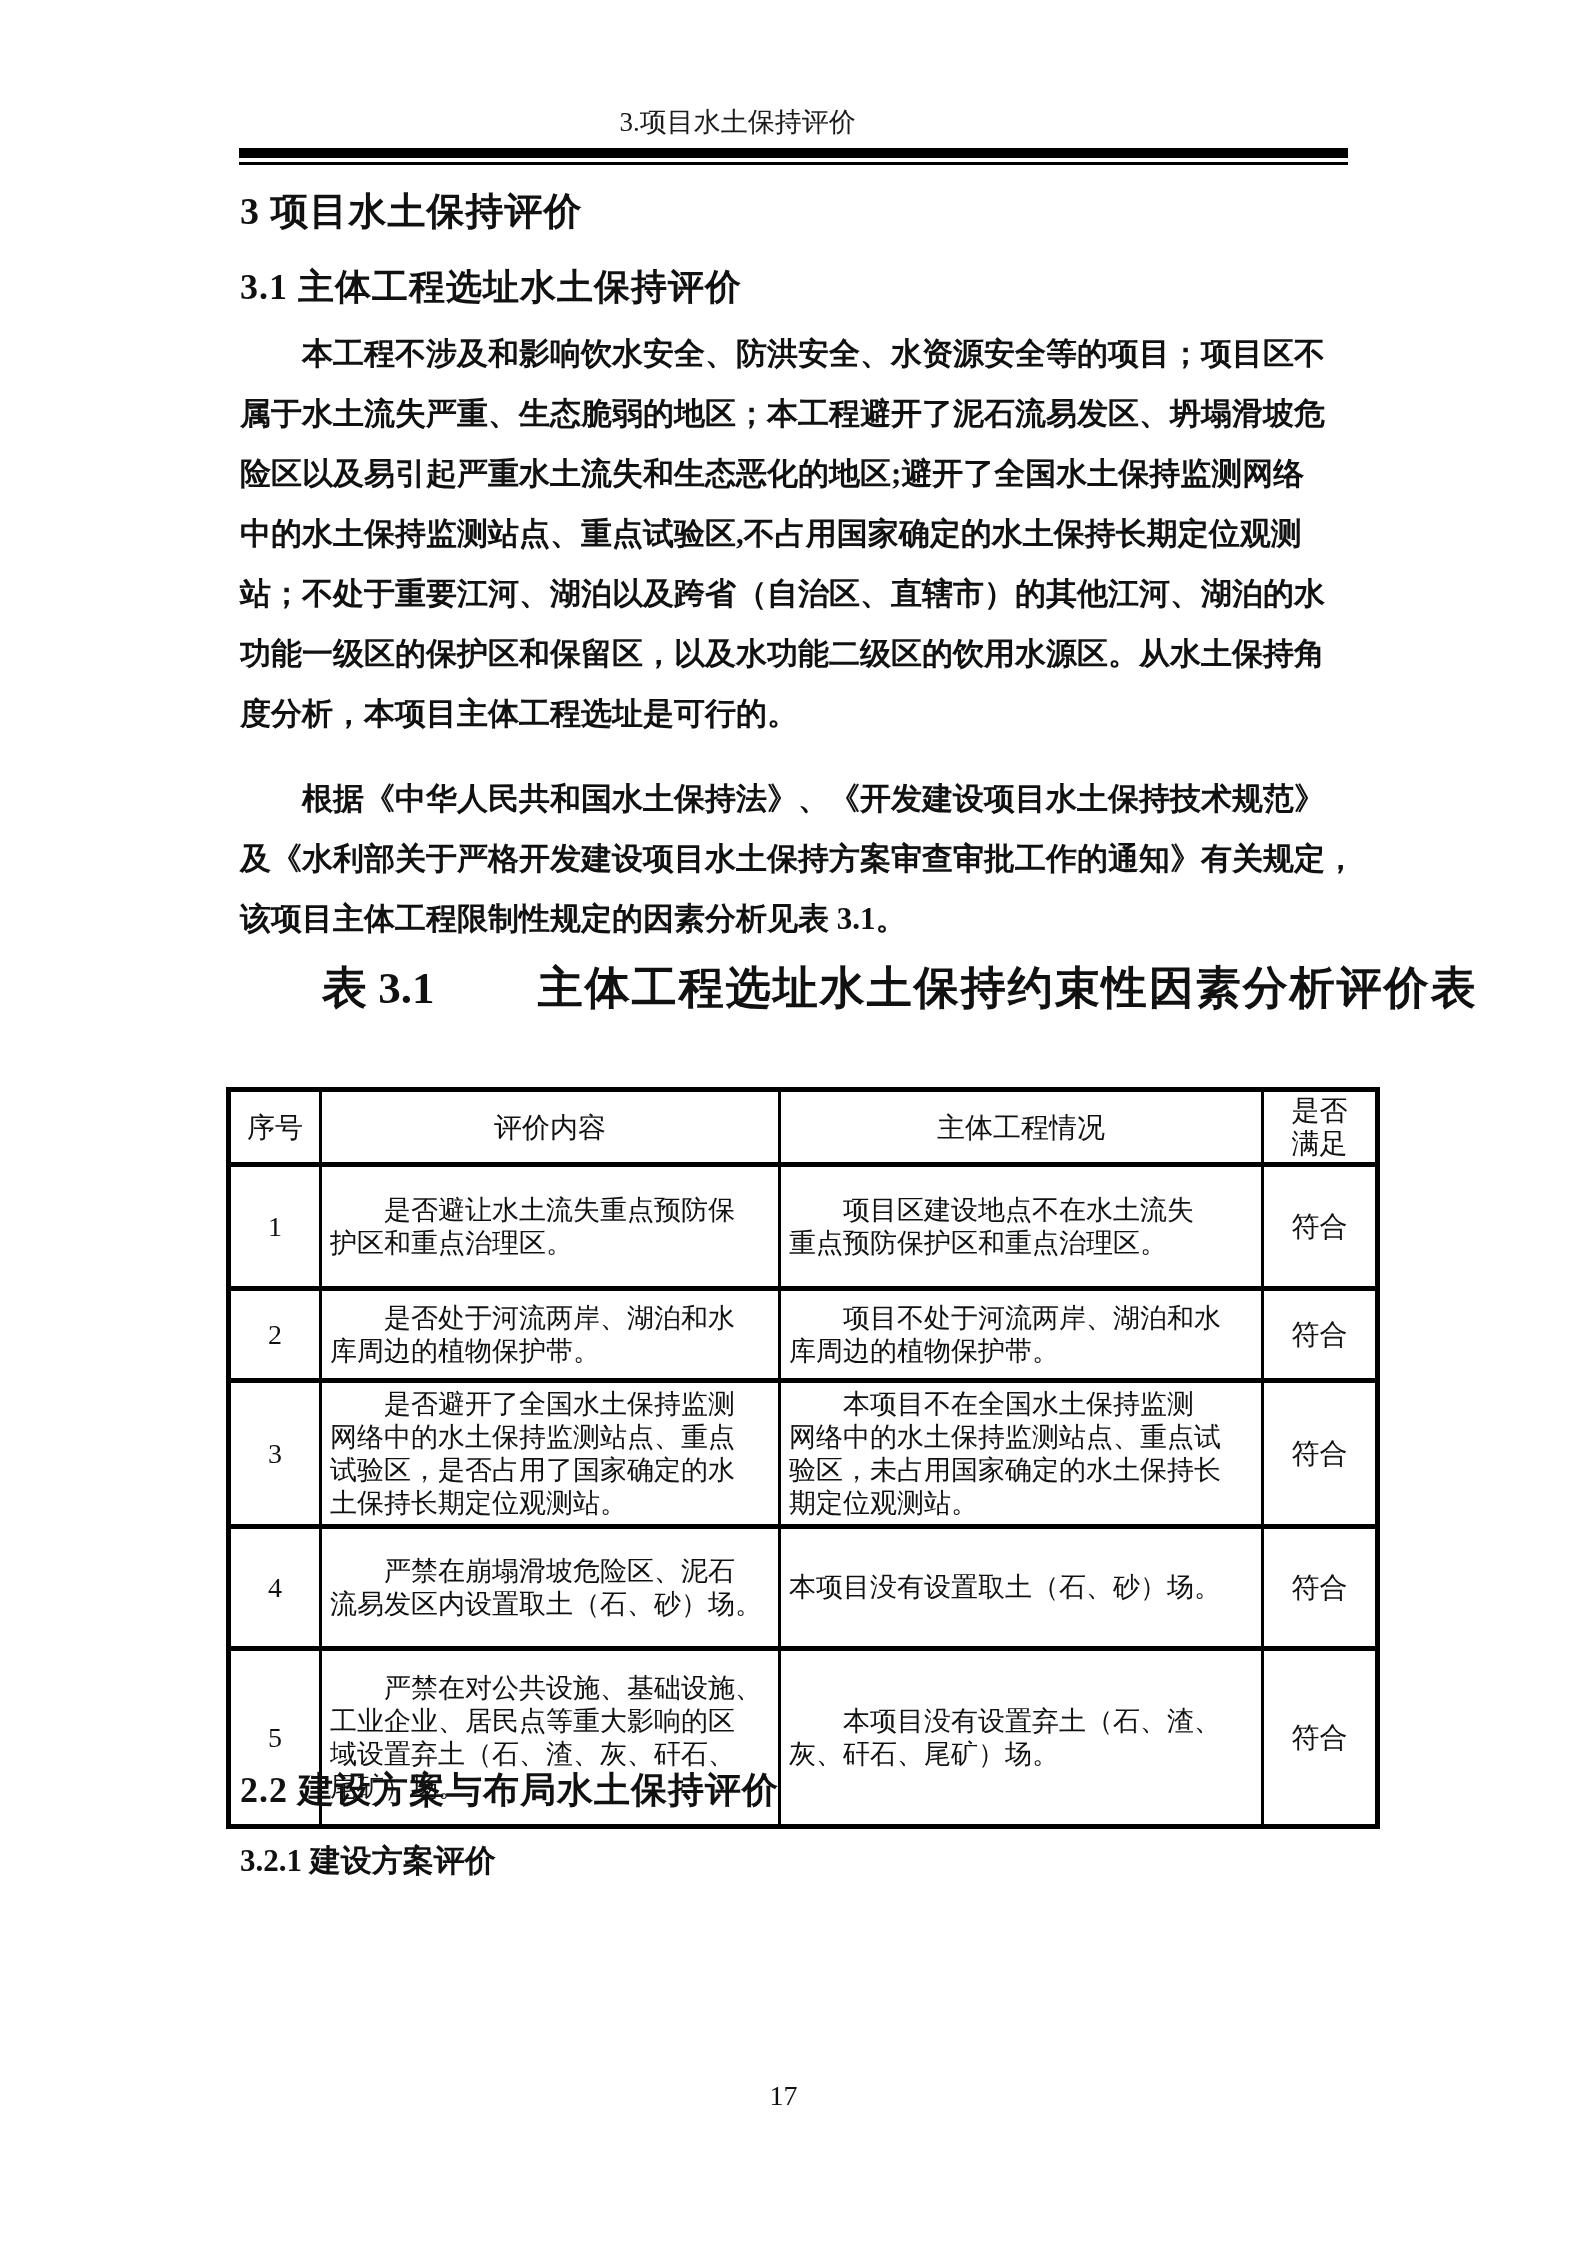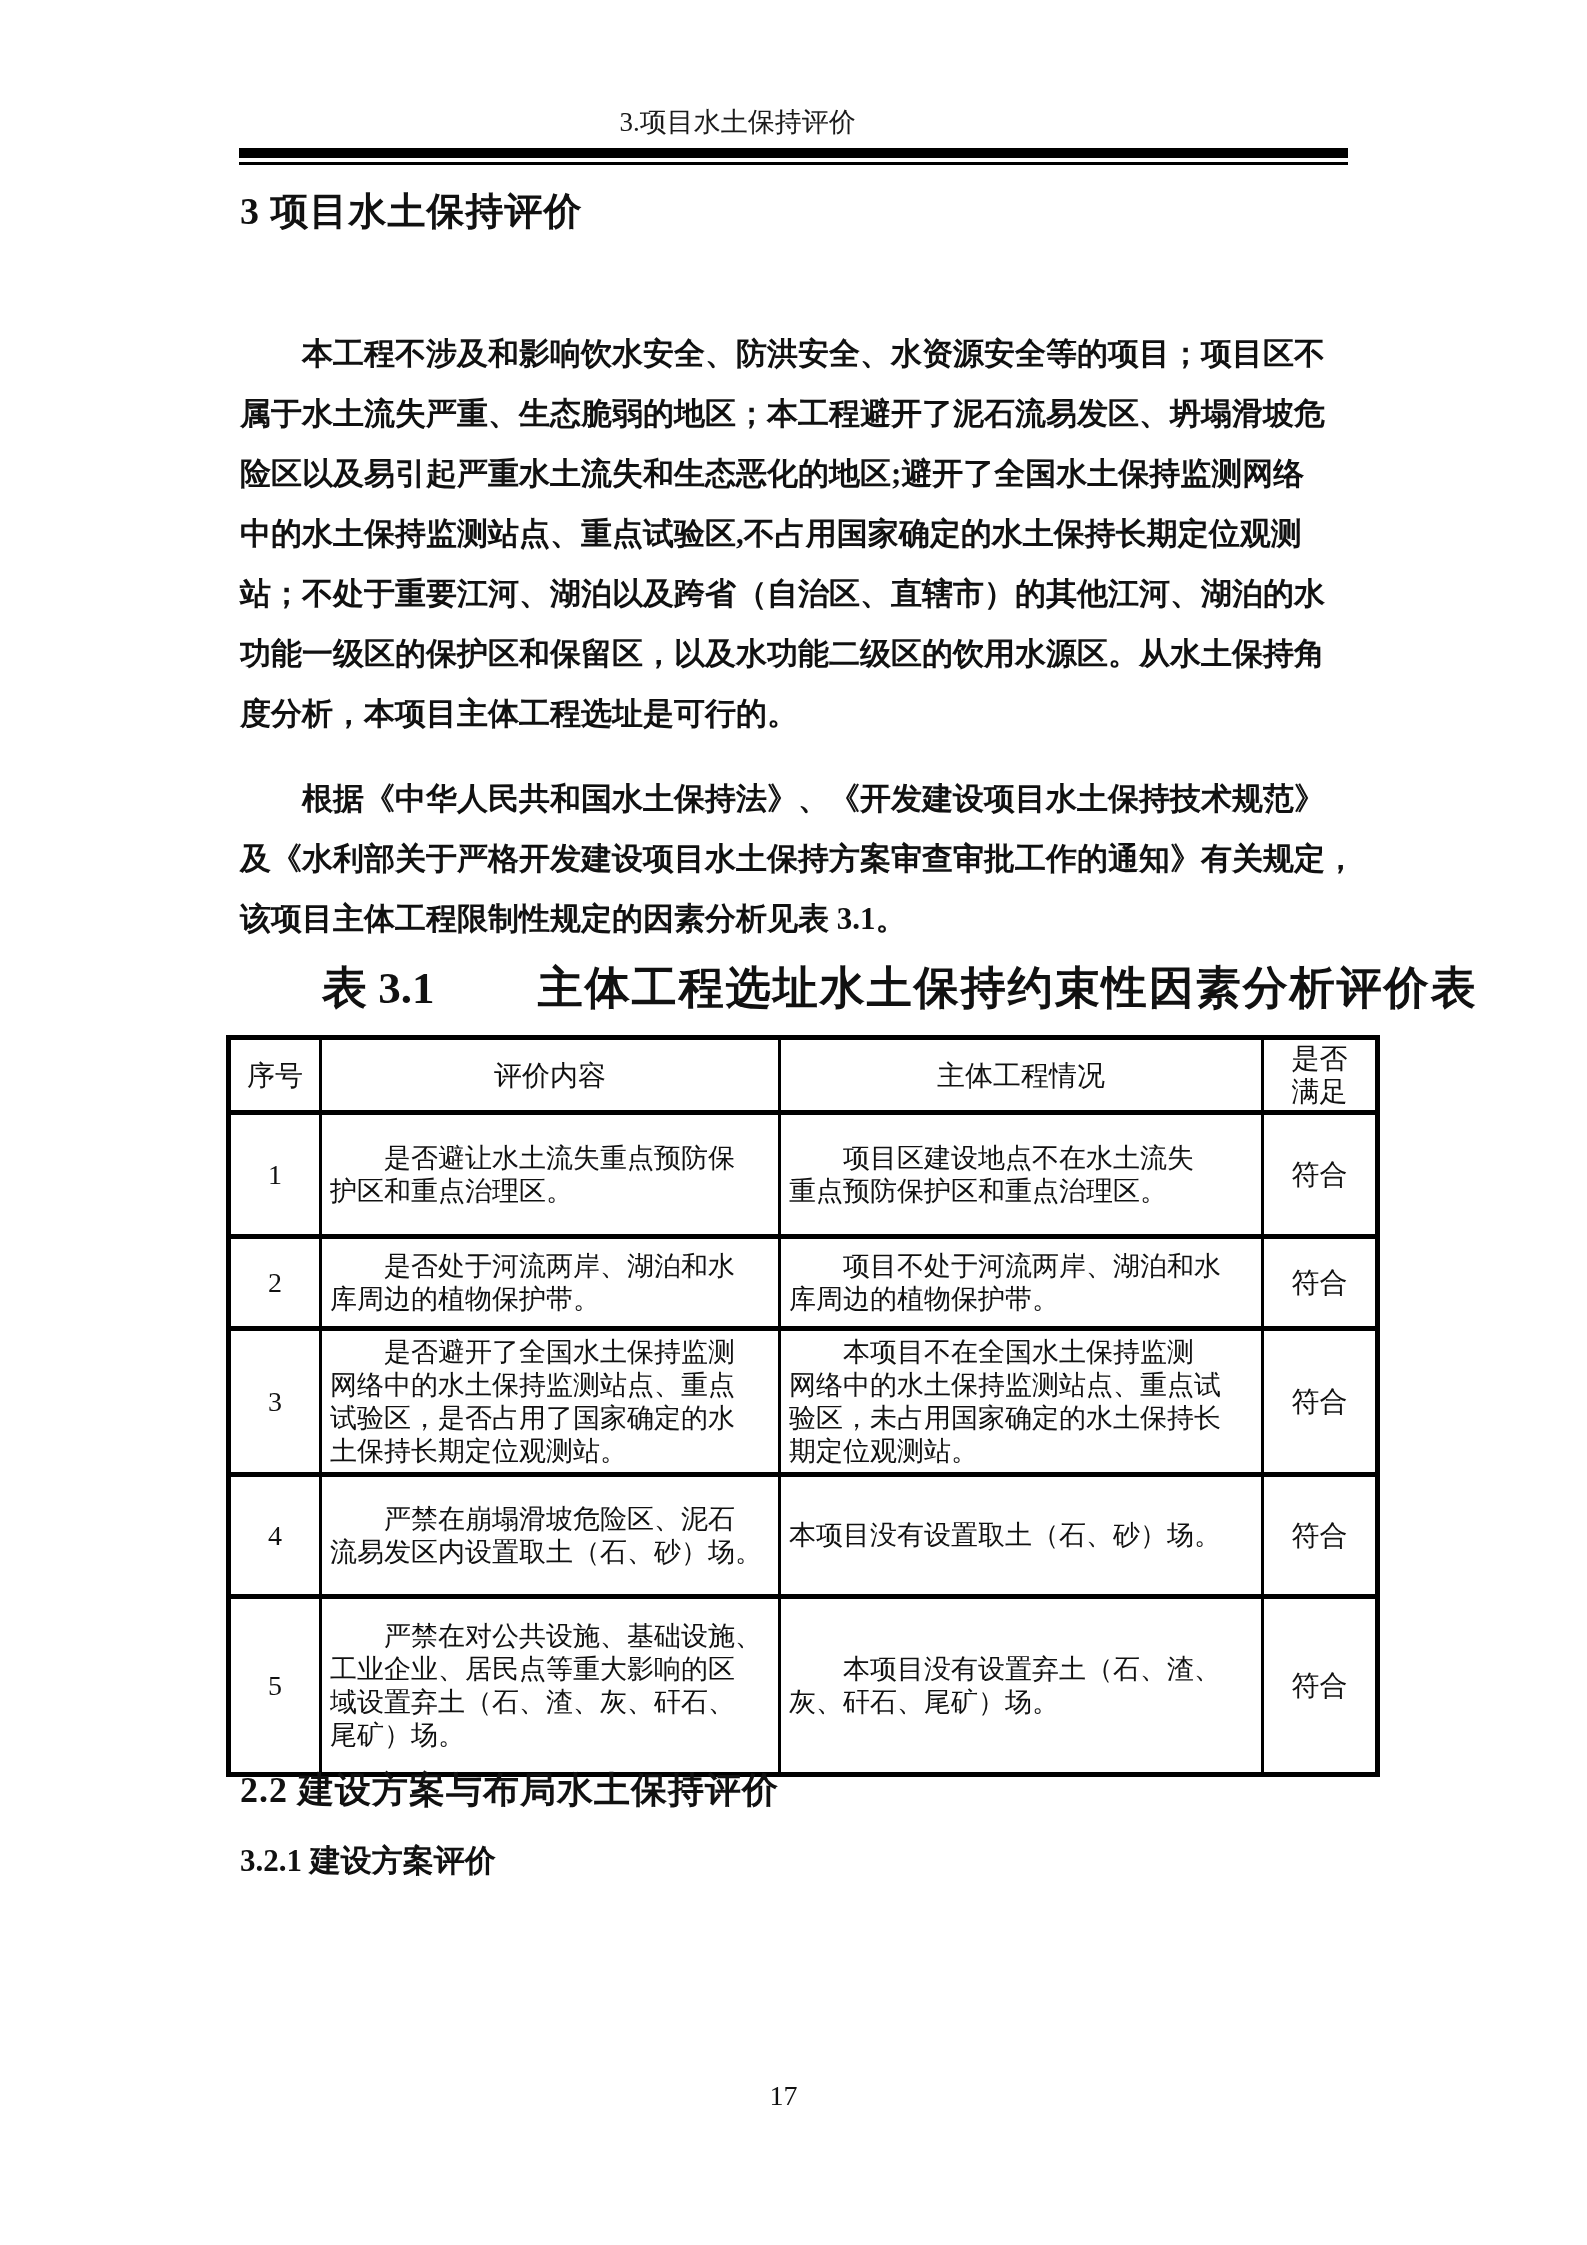--- a/index.html
+++ b/index.html
@@ -39,21 +39,21 @@
   }
   .p1{top:324px;}
   .p2{top:769px;}
   .caption{
     position:absolute;top:958px;left:240px;width:1109px;
     font-size:45px;font-weight:bold;white-space:nowrap;
   }
   .caption .cap-label{margin-left:82px;}
   .caption .cap-title{margin-left:92px;letter-spacing:2px;}
   table.factors{
-    position:absolute;top:1035px;left:226px;
+    position:absolute;top:1087px;left:226px;
     width:1149px;
     border-collapse:collapse;
     table-layout:fixed;
     font-size:27px;
   }
   table.factors th,table.factors td{
     border-left:3px solid #000;
     border-right:3px solid #000;
     border-top:5px solid #000;
     border-bottom:5px solid #000;
@@ -91,20 +91,21 @@
 </style>
 </head>
 <body>
 
 <div class="page">
 
   <div class="running-header">3.项目水土保持评价</div>
   <div class="rule"></div>
 
   <div class="h1">3 项目水土保持评价</div>
+  <div class="h2-31">3.1 主体工程选址水土保持评价</div>
 
   <div class="para p1">　　本工程不涉及和影响饮水安全、防洪安全、水资源安全等的项目；项目区不
 属于水土流失严重、生态脆弱的地区；本工程避开了泥石流易发区、坍塌滑坡危
 险区以及易引起严重水土流失和生态恶化的地区;避开了全国水土保持监测网络
 中的水土保持监测站点、重点试验区,不占用国家确定的水土保持长期定位观测
 站；不处于重要江河、湖泊以及跨省（自治区、直辖市）的其他江河、湖泊的水
 功能一级区的保护区和保留区，以及水功能二级区的饮用水源区。从水土保持角
 度分析，本项目主体工程选址是可行的。</div>
   <div class="para p2">　　根据《中华人民共和国水土保持法》、《开发建设项目水土保持技术规范》
 及《水利部关于严格开发建设项目水土保持方案审查审批工作的通知》有关规定，

